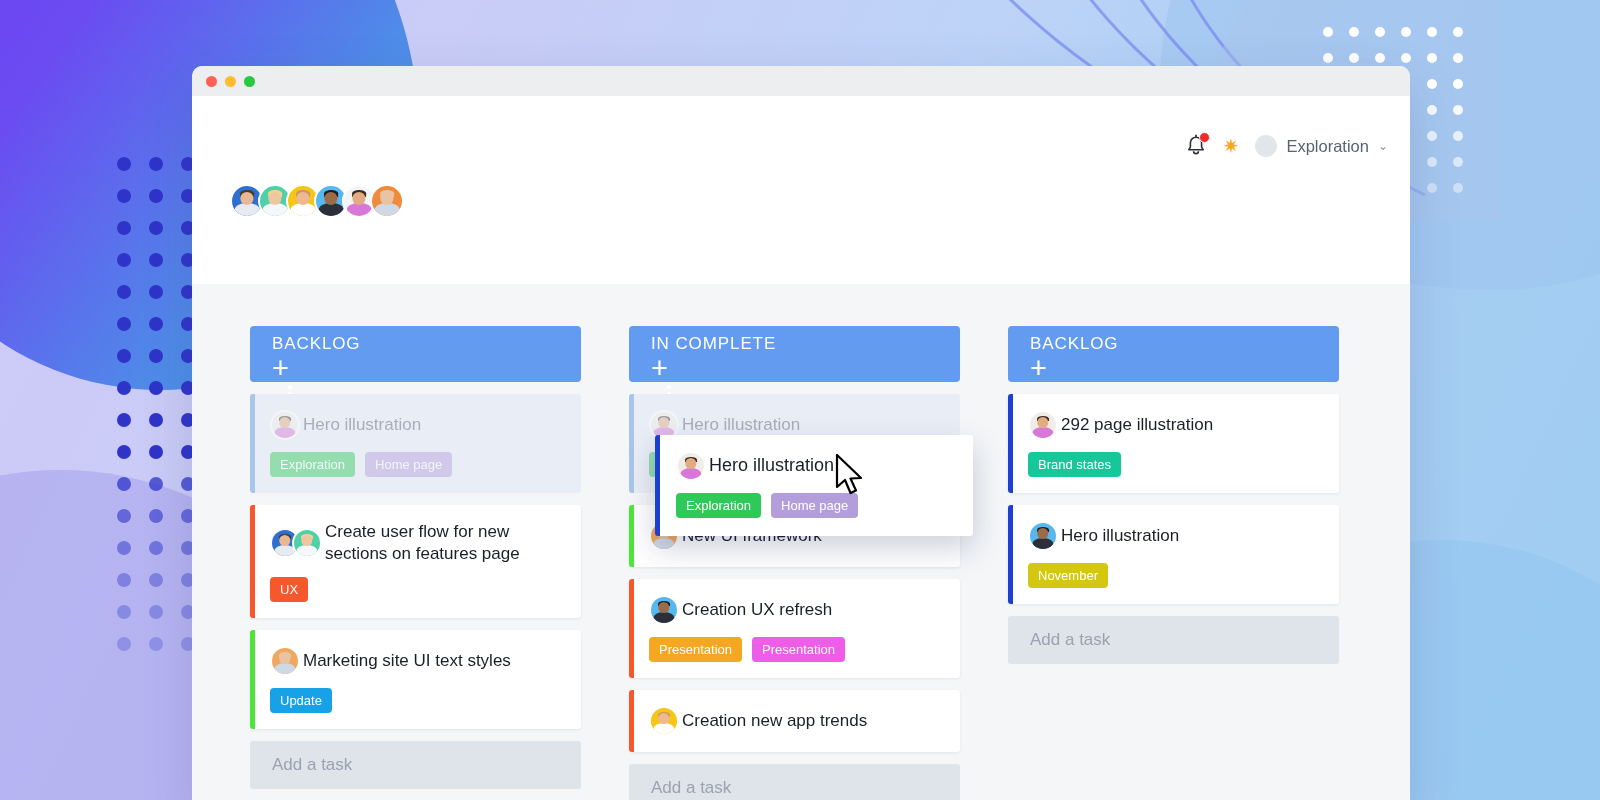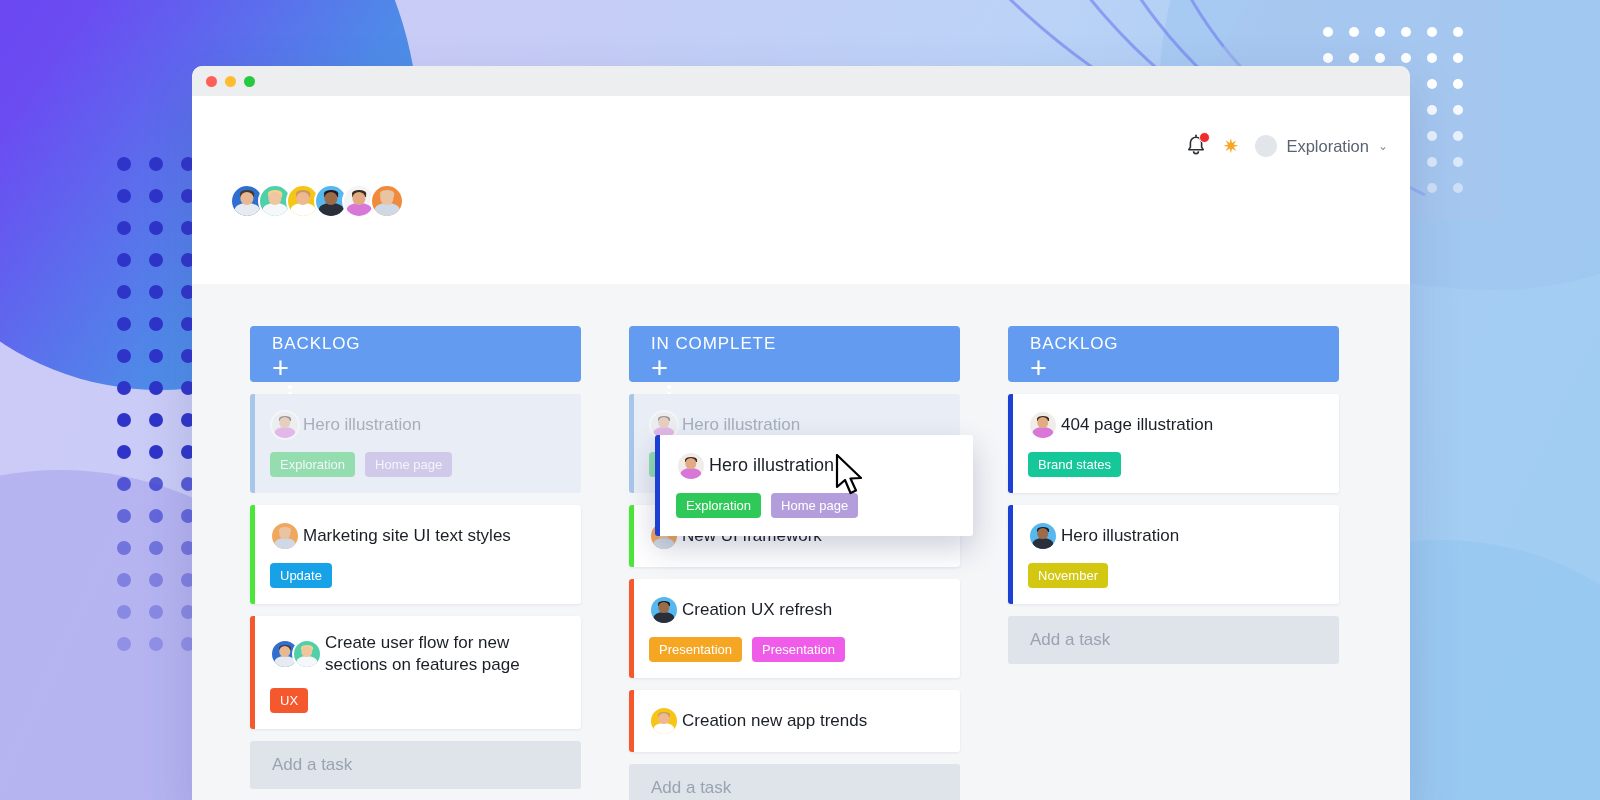--- a/index.html
+++ b/index.html
@@ -415,53 +415,53 @@
                 <span class="face" style="background: rgb(227, 171, 130);"></span>
               </span>
             </span>
             <span class="card-title">Hero illustration</span>
           </div>
           <div class="tags">
             <span class="tag" style="background: rgb(47, 201, 90);">Exploration</span>
             <span class="tag" style="background: rgb(179, 157, 219);">Home page</span>
           </div>
         </div>
+        <div class="card" style="border-left-color: rgb(244, 88, 44);">
+          <div class="card-top">
+            <span class="card-avatars">
+              <span class="av" style="background: rgb(47, 111, 208);">
+                <span class="body" style="background: rgb(231, 234, 240);"></span>
+                <span class="hair" style="background: rgb(74, 58, 44);"></span>
+                <span class="face" style="background: rgb(232, 184, 148);"></span>
+              </span>
+              <span class="av" style="background: rgb(79, 208, 168);">
+                <span class="body" style="background: rgb(245, 247, 250);"></span>
+                <span class="hair" style="background: rgb(240, 213, 138);"></span>
+                <span class="face" style="background: rgb(240, 198, 160);"></span>
+              </span>
+            </span>
+            <span class="card-title">Create user flow for new sections on features page</span>
+          </div>
+          <div class="tags">
+            <span class="tag" style="background: rgb(244, 88, 44);">UX</span>
+          </div>
+        </div>
         <div class="card" style="border-left-color: rgb(76, 230, 58);">
           <div class="card-top">
             <span class="card-avatars">
               <span class="av" style="background: rgb(240, 168, 96);">
                 <span class="body" style="background: rgb(207, 217, 230);"></span>
                 <span class="hair" style="background: rgb(233, 195, 162);"></span>
                 <span class="face" style="background: rgb(233, 195, 162);"></span>
               </span>
             </span>
             <span class="card-title">Marketing site UI text styles</span>
           </div>
           <div class="tags">
             <span class="tag" style="background: rgb(23, 162, 232);">Update</span>
-          </div>
-        </div>
-        <div class="card" style="border-left-color: rgb(244, 88, 44);">
-          <div class="card-top">
-            <span class="card-avatars">
-              <span class="av" style="background: rgb(47, 111, 208);">
-                <span class="body" style="background: rgb(231, 234, 240);"></span>
-                <span class="hair" style="background: rgb(74, 58, 44);"></span>
-                <span class="face" style="background: rgb(232, 184, 148);"></span>
-              </span>
-              <span class="av" style="background: rgb(79, 208, 168);">
-                <span class="body" style="background: rgb(245, 247, 250);"></span>
-                <span class="hair" style="background: rgb(240, 213, 138);"></span>
-                <span class="face" style="background: rgb(240, 198, 160);"></span>
-              </span>
-            </span>
-            <span class="card-title">Create user flow for new sections on features page</span>
-          </div>
-          <div class="tags">
-            <span class="tag" style="background: rgb(244, 88, 44);">UX</span>
           </div>
         </div>
         <div class="add-task" style="background: rgb(223, 228, 234);">Add a task</div>
       </div>
       <div class="column">
         <div class="col-header" style="background: rgb(98, 155, 240);">
           <span class="col-title">IN COMPLETE</span>
           <span class="plus-icon">+</span>
           <span class="dots-icon">
             <i></i>
@@ -534,21 +534,21 @@
         </div>
         <div class="card" style="border-left-color: rgb(28, 63, 212);">
           <div class="card-top">
             <span class="card-avatars">
               <span class="av" style="background: rgb(240, 236, 232);">
                 <span class="body" style="background: rgb(217, 119, 217);"></span>
                 <span class="hair" style="background: rgb(58, 42, 32);"></span>
                 <span class="face" style="background: rgb(227, 171, 130);"></span>
               </span>
             </span>
-            <span class="card-title">404 page illustration</span>
+            <span class="card-title">292 page illustration</span>
           </div>
           <div class="tags">
             <span class="tag" style="background: rgb(22, 199, 154);">Brand states</span>
           </div>
         </div>
         <div class="card" style="border-left-color: rgb(28, 63, 212);">
           <div class="card-top">
             <span class="card-avatars">
               <span class="av" style="background: rgb(87, 183, 239);">
                 <span class="body" style="background: rgb(42, 47, 58);"></span>

